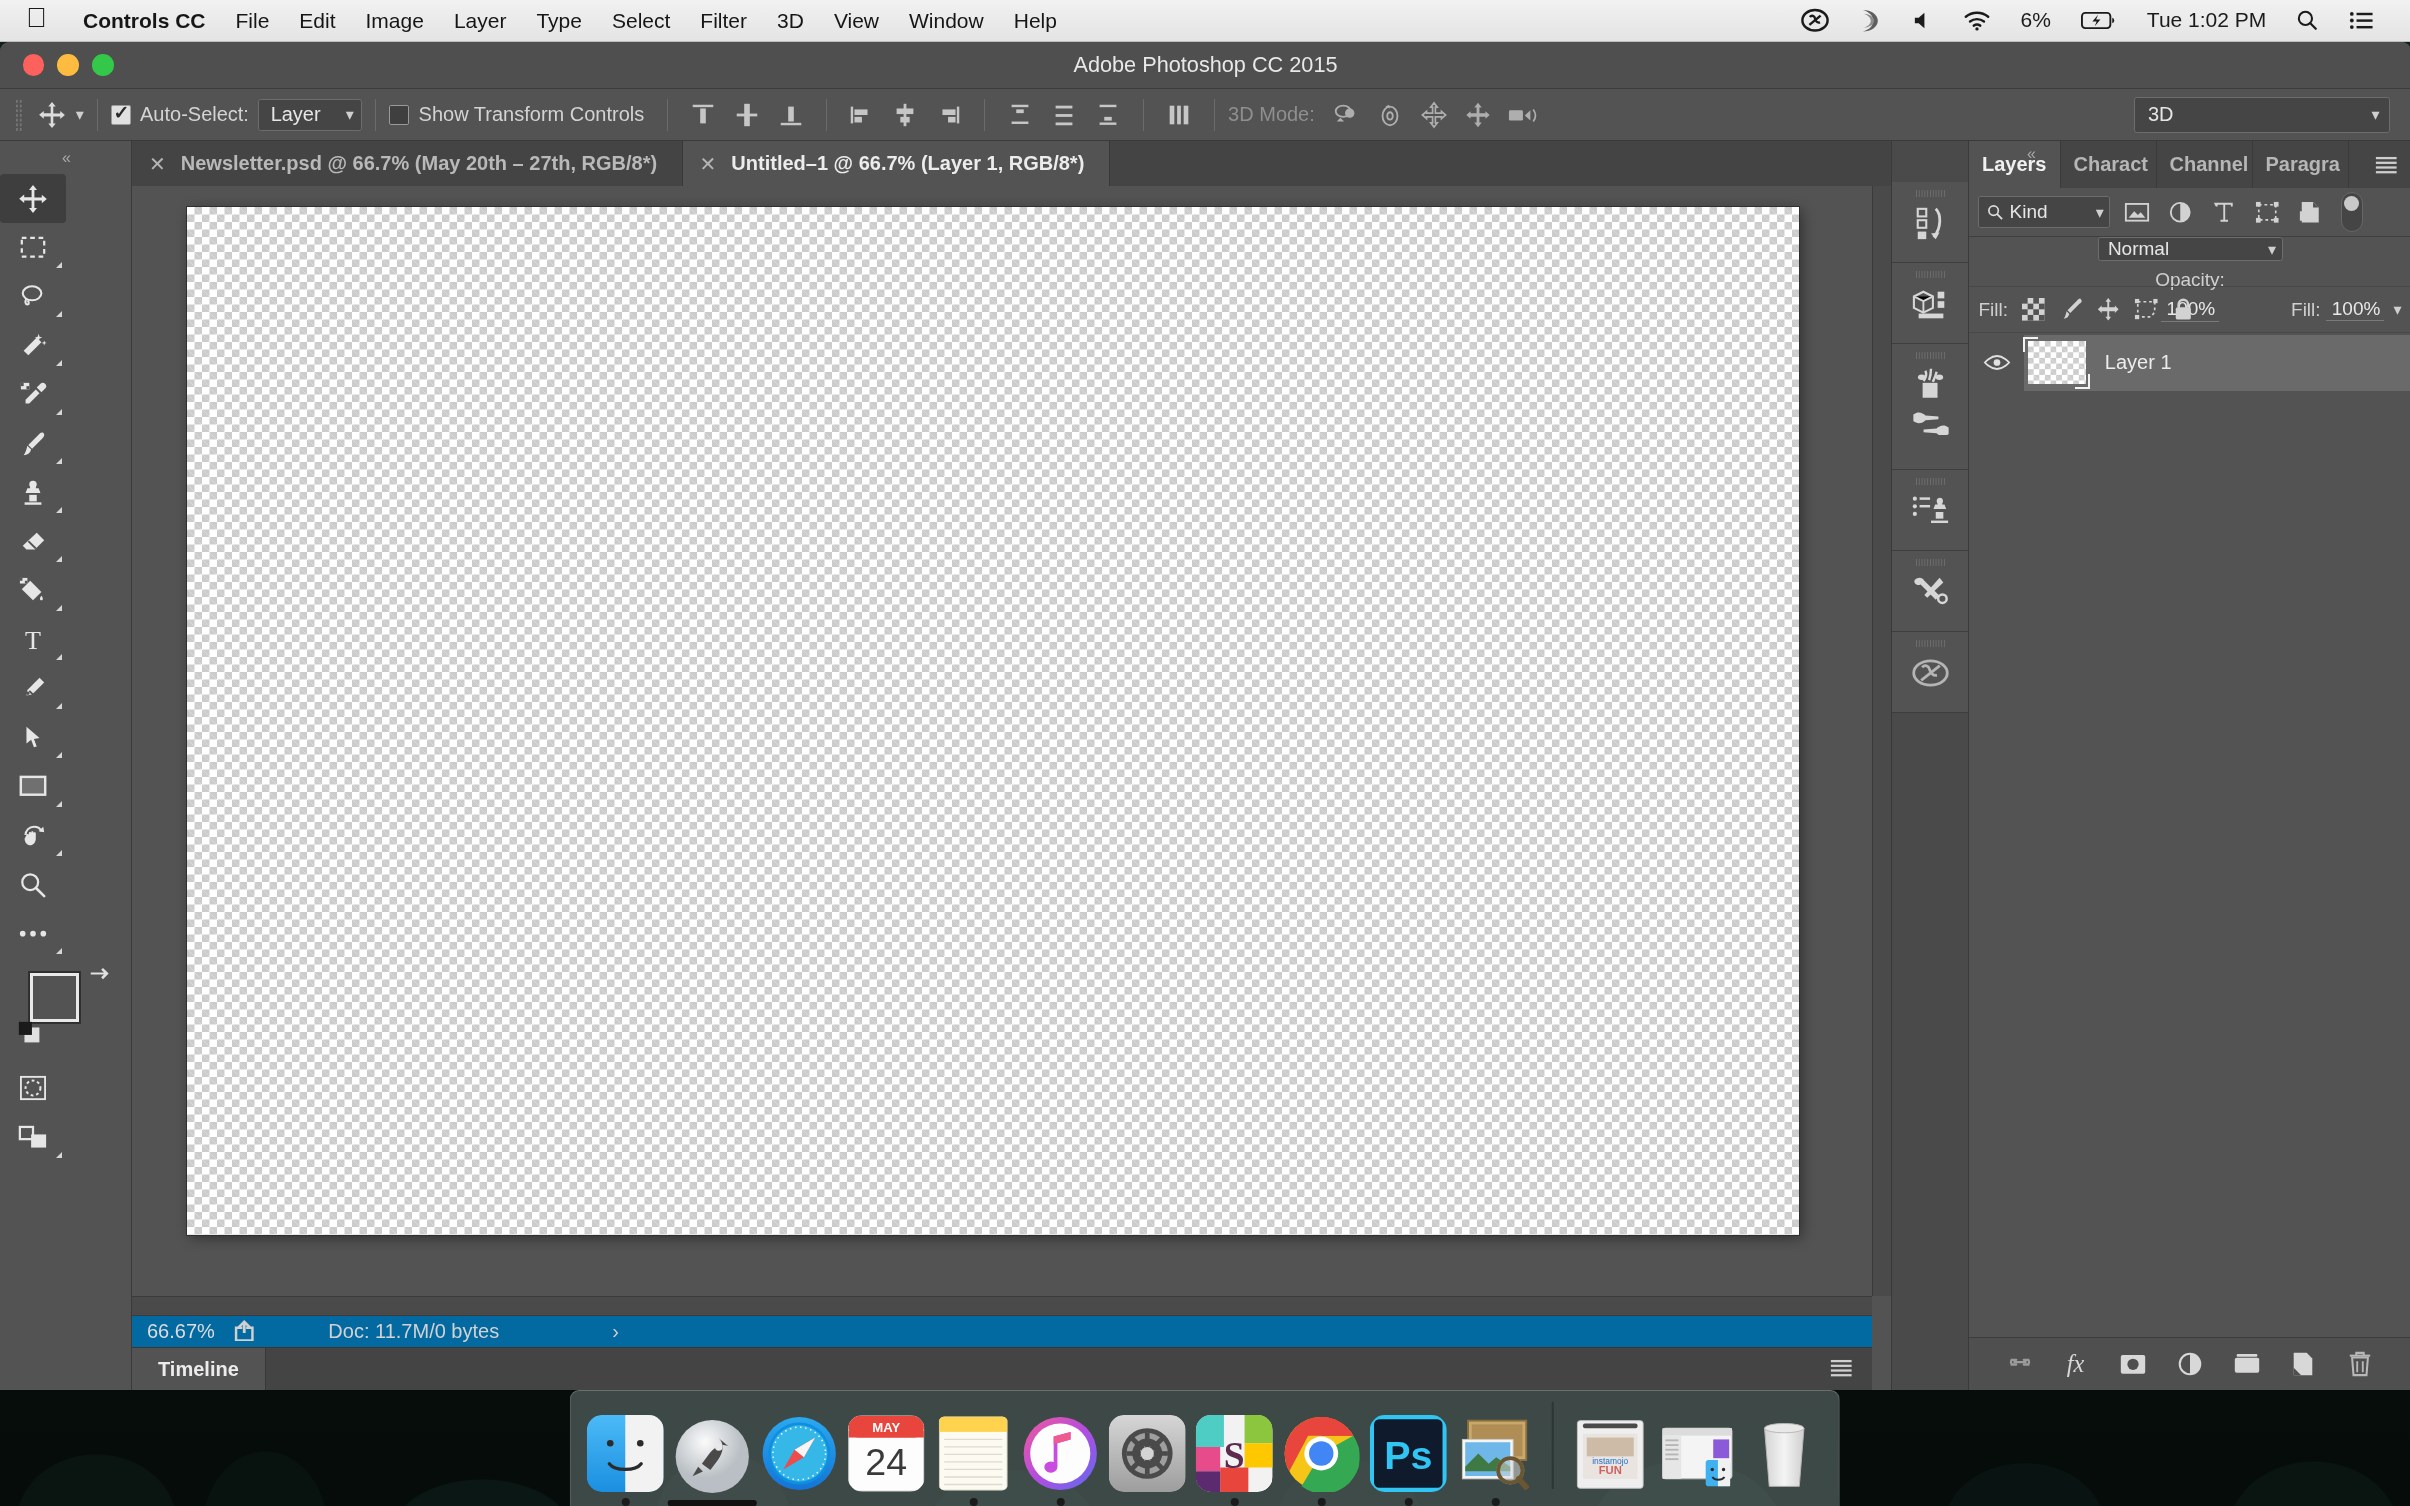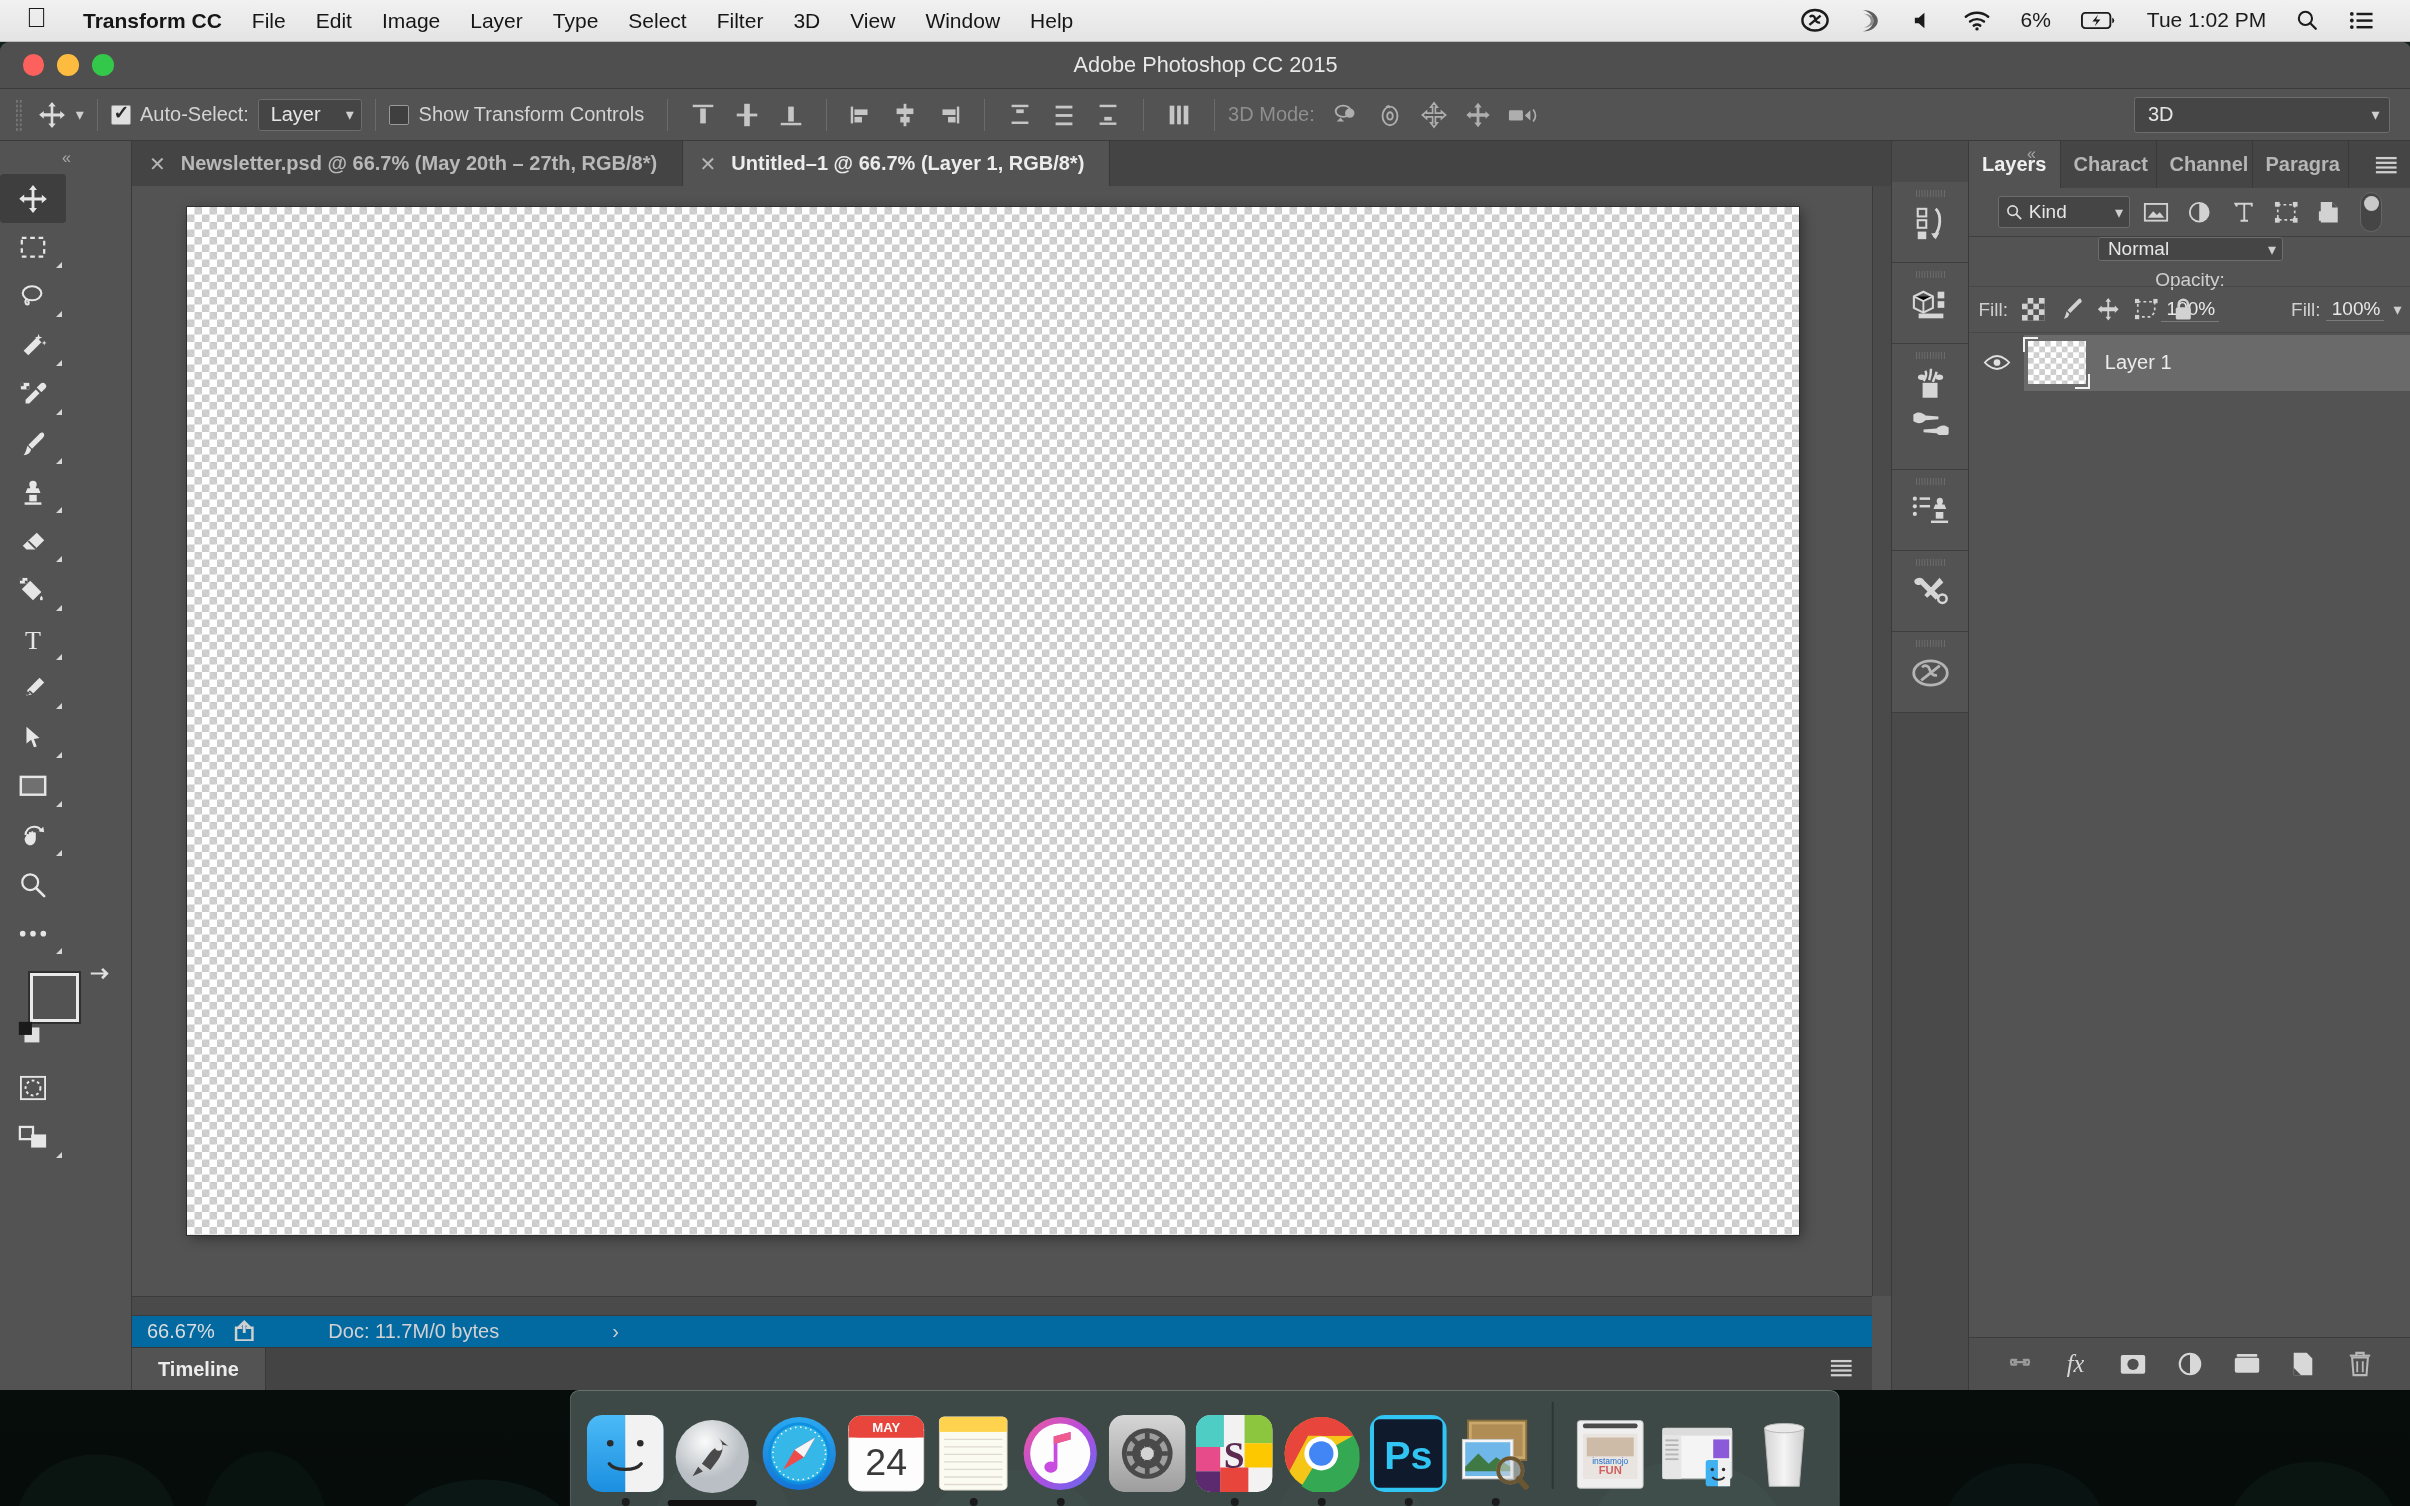--- a/index.html
+++ b/index.html
@@ -234,21 +234,20 @@
     display: flex; align-items: center; padding: 0 13px; font-size: 20px;
     font-weight: bold; color: #b6b6b6; background: #454545;
     border-right: 0.9px solid #3a3a3a; overflow: hidden; white-space: nowrap;
     max-width: 96px;
   }
   .panel-tab.active { background: #535353; color: #f0f0f0; }
   #panel-menu { margin-left: auto; display: flex; align-items: center; padding: 0 13px; }
   .filter-row {
     height: 49px; display: flex; align-items: center; padding: 0 9.4px; gap: 9.4px;
     border-bottom: 0.9px solid #3f3f3f;
-    justify-content: center;
   }
   #kind-select {
     background: #454545; border: 0.9px solid #6d6d6d; border-radius: 2.8px;
     height: 32px; width: 132px; display: flex; align-items: center;
     padding: 0 5.6px 0 7.5px; justify-content: space-between; font-size: 19px; color: #e6e6e6;
   }
   .filter-icon { width: 34px; display: flex; justify-content: center; }
   #filter-toggle {
     width: 22.6px; height: 40px; border-radius: 11.3px; background: #454545;
     border: 0.9px solid #666; position: relative; margin-left: 3.8px;
@@ -328,21 +327,21 @@
 </style>
 </head>
 <body>
 
 <div id="desktop">
   <div id="wallpaper-trees"></div>
 </div>
 
 <div id="menubar">
   <span class="apple"></span>
-  <span class="mb-item bold">Transform CC</span>
+  <span class="mb-item bold">Controls CC</span>
   <span class="mb-item">File</span>
   <span class="mb-item">Edit</span>
   <span class="mb-item">Image</span>
   <span class="mb-item">Layer</span>
   <span class="mb-item">Type</span>
   <span class="mb-item">Select</span>
   <span class="mb-item">Filter</span>
   <span class="mb-item">3D</span>
   <span class="mb-item">View</span>
   <span class="mb-item">Window</span>

